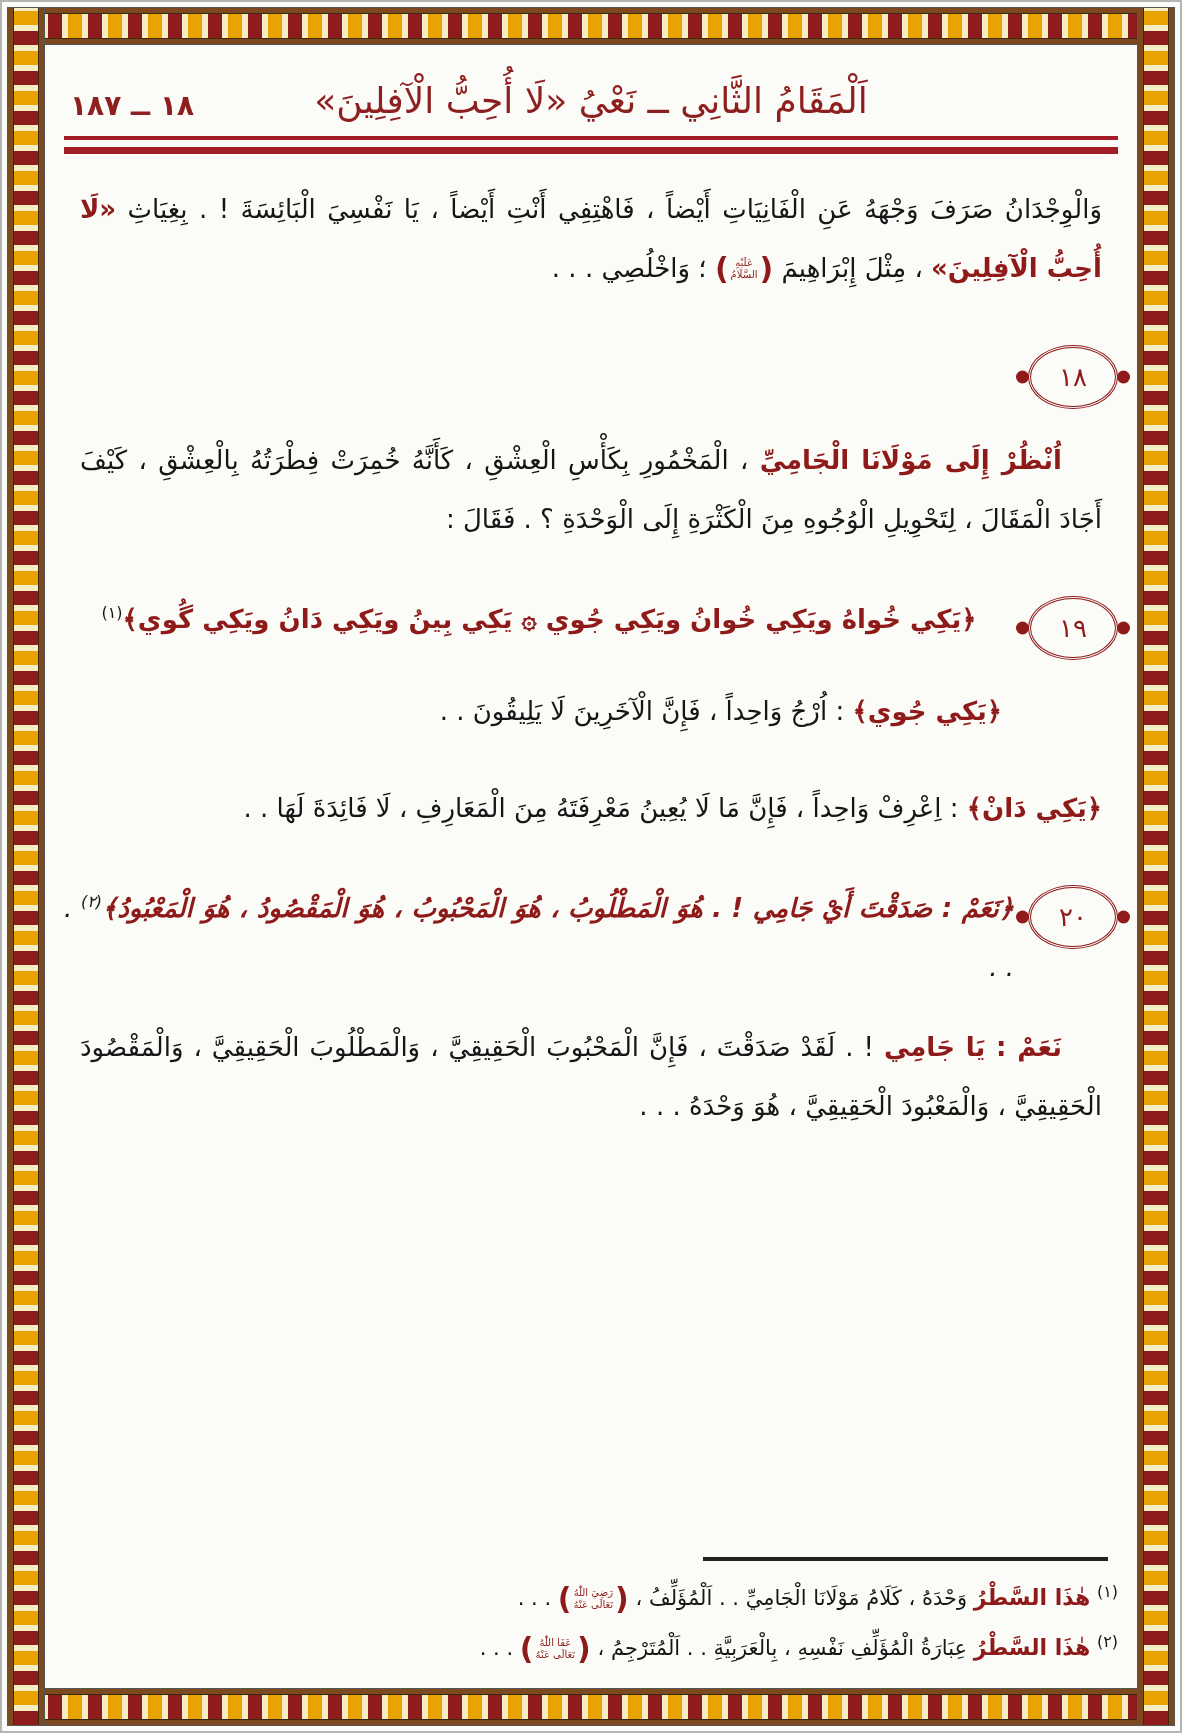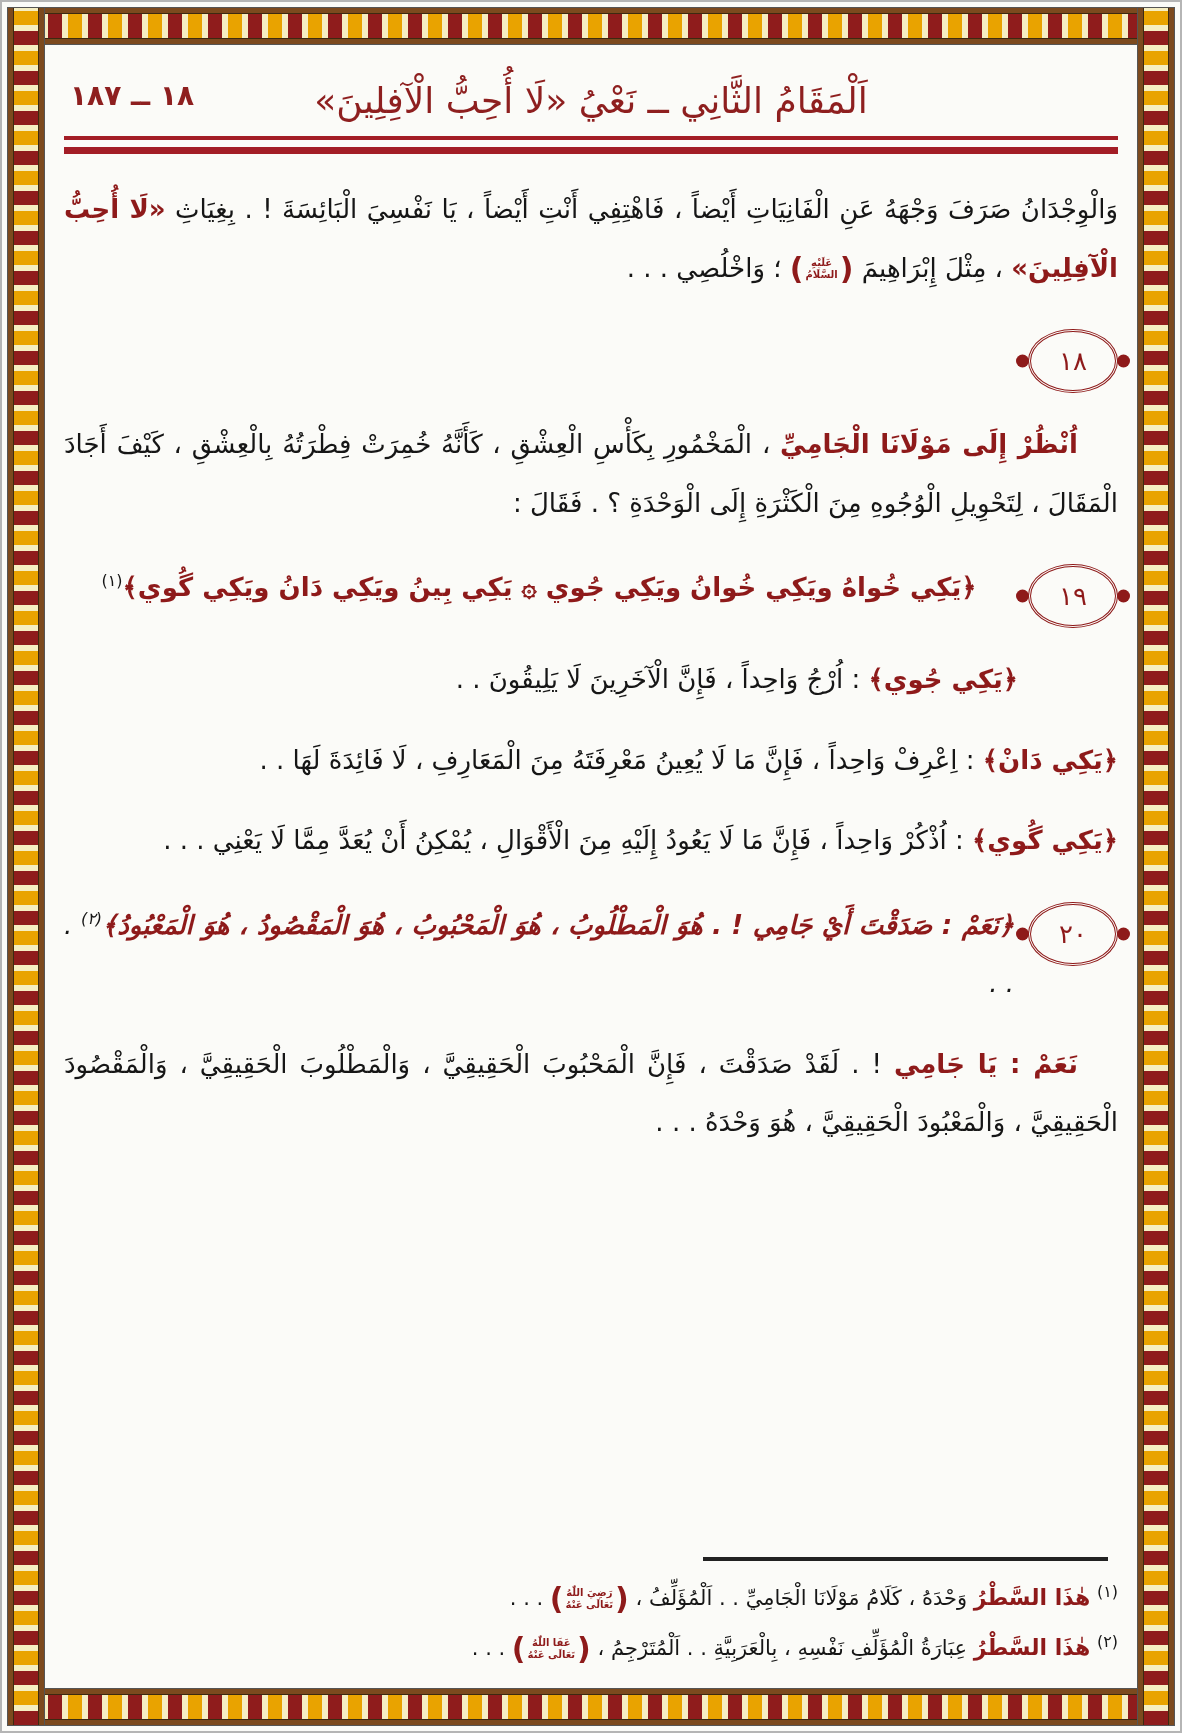--- a/index.html
+++ b/index.html
@@ -34,24 +34,24 @@
   .content{
     position:absolute; inset:72px 64px 58px 64px;
     display:flex; flex-direction:column;
     color:#161616;
     font-size:26px; line-height:2.25;
     text-align:justify;
   }
   .red{color:#8e1a1a;font-weight:bold;}
   .hdr{position:relative;text-align:center;height:58px;line-height:1.6;}
   .hdr-title{font-size:36px;font-weight:normal;color:#8e1f1f;}
-  .hdr-pages{position:absolute;left:6px;top:2px;font-size:28px;font-weight:bold;color:#8e1f1f;}
+  .hdr-pages{position:absolute;left:6px;top:12px;font-size:28px;font-weight:bold;color:#8e1f1f;}
   .rule{height:7px;border-top:4px solid #a31d26;border-bottom:7px solid #a31d26;margin:6px 0 4px 0;}
 
-  p{margin:0;}
+  p{margin:16px;}
   .para{margin-top:22px;}
   .indent-sm{text-indent:40px;}
   .indent-md{text-indent:100px;}
 
   .verse-row{display:flex;align-items:flex-start;margin-top:26px;gap:14px;}
   .verse-text{flex:1;color:#8e1a1a;font-weight:bold;text-align:center;}
   .verse-text.j{text-align:justify;font-style:italic;}
   .badge{
     position:relative;flex:0 0 auto;
     display:inline-flex;align-items:center;justify-content:center;
@@ -63,21 +63,21 @@
     content:"";position:absolute;width:13px;height:13px;background:#8e1a1a;
     border-radius:50%;top:50%;transform:translateY(-50%);
   }
   .badge::before{right:-15px;} .badge::after{left:-15px;}
 
   .ref{font-size:16px;vertical-align:super;color:#161616;font-weight:normal;}
 
   .seal{display:inline-flex;align-items:center;vertical-align:middle;color:#8e1a1a;}
   .seal .paren{font-size:30px;font-weight:bold;line-height:1;}
   .seal-stack{display:inline-flex;flex-direction:column;font-size:10px;line-height:1.2;
-    text-align:center;font-weight:bold;padding:0 2px;}
+    text-align:center;font-weight:normal;padding:0 2px;}
 
   .foot-block{margin-top:auto;}
   .foot-sep{width:405px;height:4px;background:#222;margin-right:10px;margin-bottom:14px;}
   .footnote{font-size:21px;line-height:2.1;text-align:right;margin:4px 0;}
   .footnote .red{font-size:22px;}
 </style>
 </head>
 <body>
 
 <div id="page">
@@ -118,23 +118,20 @@
       <span class="badge">١٩</span>
       <span class="verse-text"><span>﴿يَكِي خُواهُ ويَكِي خُوانُ ويَكِي جُوي ۞ يَكِي بِينُ ويَكِي دَانُ ويَكِي گُوي﴾</span><span class="ref">(١)</span></span>
     </div>
 
     <p class="para indent-md">
       <span class="red">﴿يَكِي جُوي﴾</span><span> : اُرْجُ وَاحِداً ، فَإِنَّ الْآخَرِينَ لَا يَلِيقُونَ . .</span>
     </p>
     <p class="para">
       <span class="red">﴿يَكِي دَانْ﴾</span><span> : اِعْرِفْ وَاحِداً ، فَإِنَّ مَا لَا يُعِينُ مَعْرِفَتَهُ مِنَ الْمَعَارِفِ ، لَا فَائِدَةَ لَهَا . .</span>
     </p>
-    <p class="para">
-      <span class="red">﴿يَكِي گُوي﴾</span><span> : اُذْكُرْ وَاحِداً ، فَإِنَّ مَا لَا يَعُودُ إِلَيْهِ مِنَ الْأَقْوَالِ ، يُمْكِنُ أَنْ يُعَدَّ مِمَّا لَا يَعْنِي . . .</span>
-    </p>
 
     <div class="verse-row">
       <span class="badge">٢٠</span>
       <span class="verse-text j"><span>﴿نَعَمْ : صَدَقْتَ أَيْ جَامِي ! . هُوَ الْمَطْلُوبُ ، هُوَ الْمَحْبُوبُ ، هُوَ الْمَقْصُودُ ، هُوَ الْمَعْبُودُ﴾</span><span class="ref">(٢)</span><span style="color:#161616;font-weight:normal"> . . .</span></span>
     </div>
 
     <p class="para indent-sm">
       <span class="red">نَعَمْ : يَا جَامِي</span><span> ! . لَقَدْ صَدَقْتَ ، فَإِنَّ الْمَحْبُوبَ الْحَقِيقِيَّ ، وَالْمَطْلُوبَ الْحَقِيقِيَّ ، وَالْمَقْصُودَ الْحَقِيقِيَّ ، وَالْمَعْبُودَ الْحَقِيقِيَّ ، هُوَ وَحْدَهُ . . .</span>
     </p>
 

